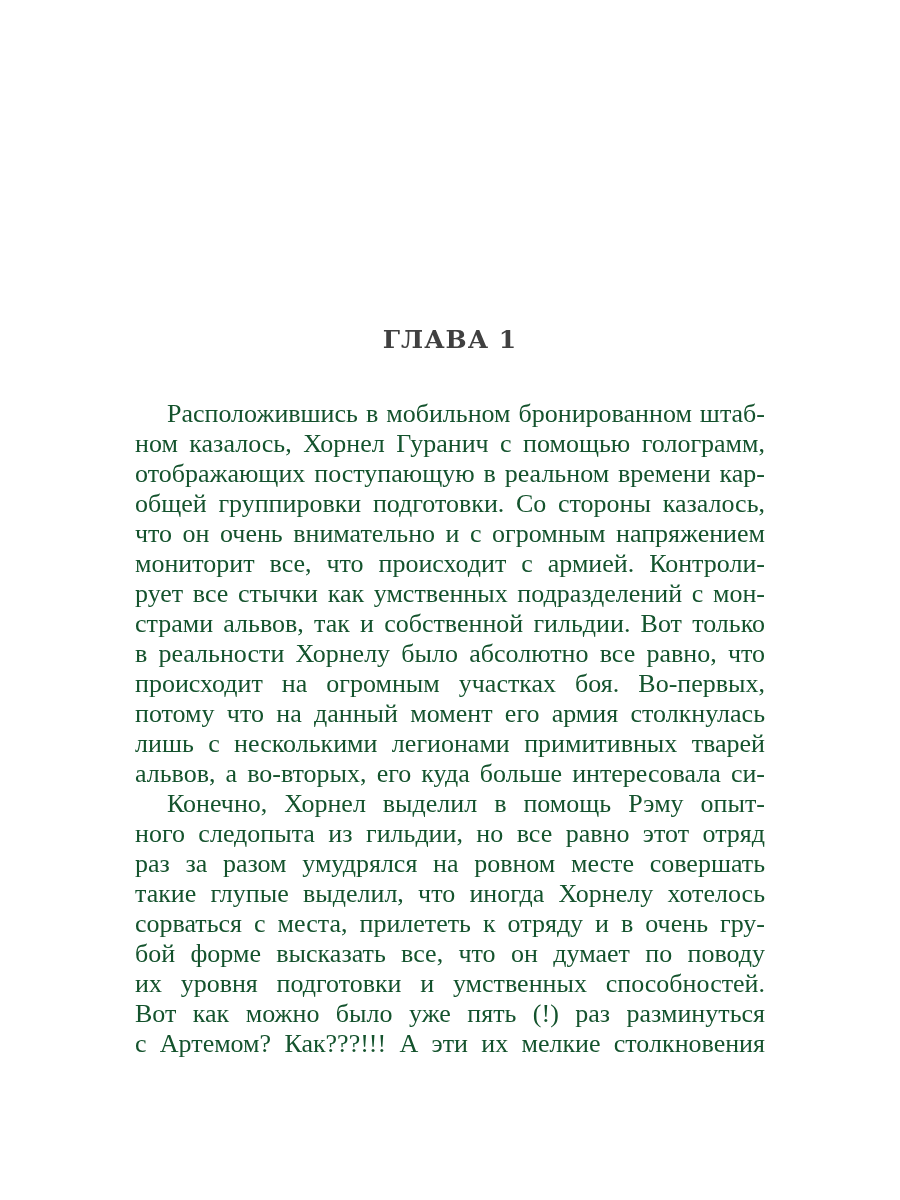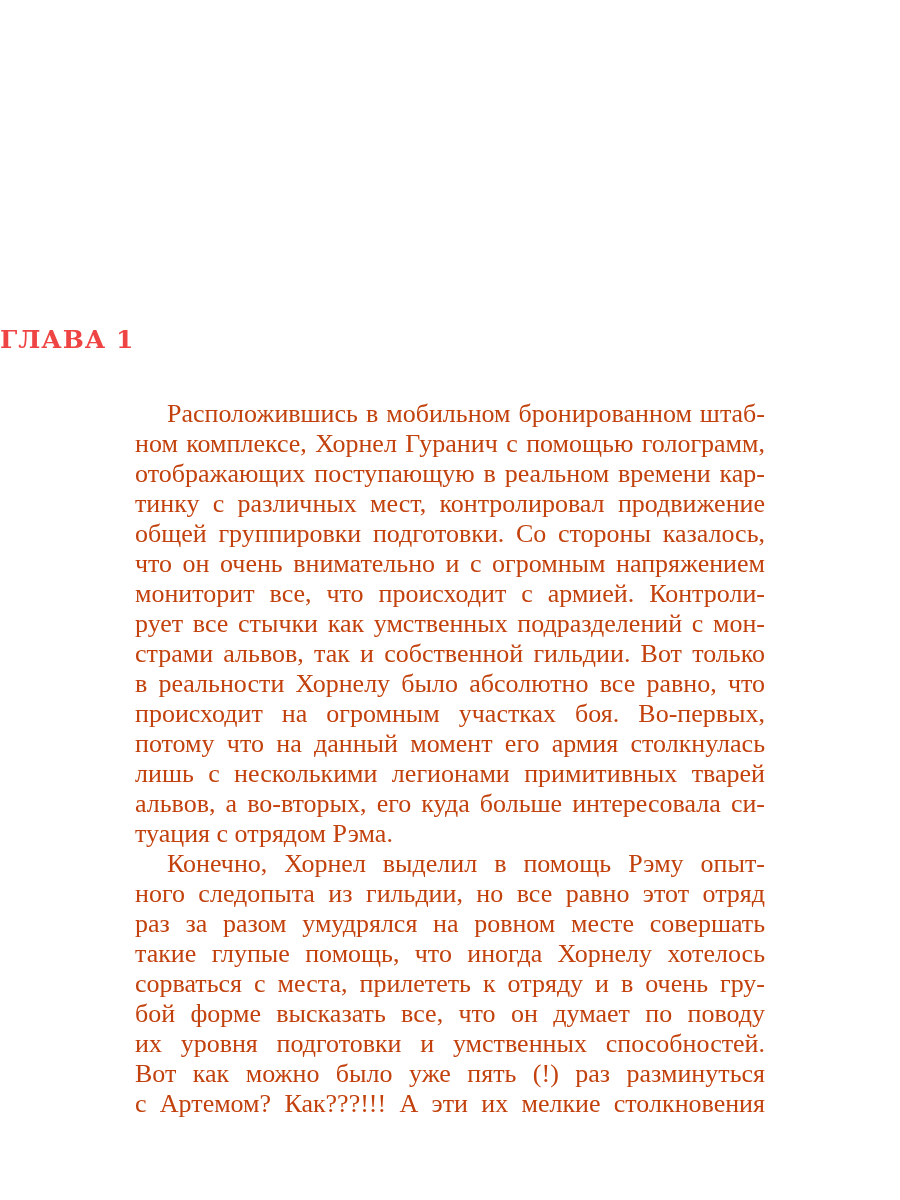--- a/index.html
+++ b/index.html
@@ -13,35 +13,35 @@
     height: 1200px;
     background: #ffffff;
     overflow: hidden;
     font-family: "Liberation Serif", serif;
   }
   .chapter-title {
     position: absolute;
     top: 324px;
     left: 0;
     width: 100%;
-    text-align: left;
+    text-align: center;
     font-family: "DejaVu Serif", serif;
     font-weight: bold;
     font-size: 25px;
     line-height: 32px;
     letter-spacing: 1px;
-    color: #ef4444;
+    color: #404040;
   }
   .text-block {
     position: absolute;
     left: 135px;
     top: 399px;
     width: 630px;
     font-size: 26px;
-    color: #c2410c;
+    color: #14532d;
   }
   .text-line {
     height: 30px;
     line-height: 30px;
     text-align: justify;
     text-align-last: justify;
   }
   .text-line.noj {
     text-align-last: left;
   }
@@ -49,37 +49,35 @@
     padding-left: 32px;
   }
 </style>
 </head>
 <body>
 
 <div class="page">
   <div class="chapter-title">ГЛАВА 1</div>
   <div class="text-block" id="text-block">
       <div class="text-line ind">Расположившись в мобильном бронированном штаб-</div>
-      <div class="text-line">ном комплексе, Хорнел Гуранич с помощью голограмм,</div>
+      <div class="text-line">ном казалось, Хорнел Гуранич с помощью голограмм,</div>
       <div class="text-line">отображающих поступающую в реальном времени кар-</div>
-      <div class="text-line">тинку с различных мест, контролировал продвижение</div>
       <div class="text-line">общей группировки подготовки. Со стороны казалось,</div>
       <div class="text-line">что он очень внимательно и с огромным напряжением</div>
       <div class="text-line">мониторит все, что происходит с армией. Контроли-</div>
       <div class="text-line">рует все стычки как умственных подразделений с мон-</div>
       <div class="text-line">страми альвов, так и собственной гильдии. Вот только</div>
       <div class="text-line">в реальности Хорнелу было абсолютно все равно, что</div>
       <div class="text-line">происходит на огромным участках боя. Во-первых,</div>
       <div class="text-line">потому что на данный момент его армия столкнулась</div>
       <div class="text-line">лишь с несколькими легионами примитивных тварей</div>
       <div class="text-line">альвов, а во-вторых, его куда больше интересовала си-</div>
-      <div class="text-line noj">туация с отрядом Рэма.</div>
       <div class="text-line ind">Конечно, Хорнел выделил в помощь Рэму опыт-</div>
       <div class="text-line">ного следопыта из гильдии, но все равно этот отряд</div>
       <div class="text-line">раз за разом умудрялся на ровном месте совершать</div>
-      <div class="text-line">такие глупые помощь, что иногда Хорнелу хотелось</div>
+      <div class="text-line">такие глупые выделил, что иногда Хорнелу хотелось</div>
       <div class="text-line">сорваться с места, прилететь к отряду и в очень гру-</div>
       <div class="text-line">бой форме высказать все, что он думает по поводу</div>
       <div class="text-line">их уровня подготовки и умственных способностей.</div>
       <div class="text-line">Вот как можно было уже пять (!) раз разминуться</div>
       <div class="text-line">с Артемом? Как???!!! А эти их мелкие столкновения</div>
     </div>
 </div>
 
 </body></html>

